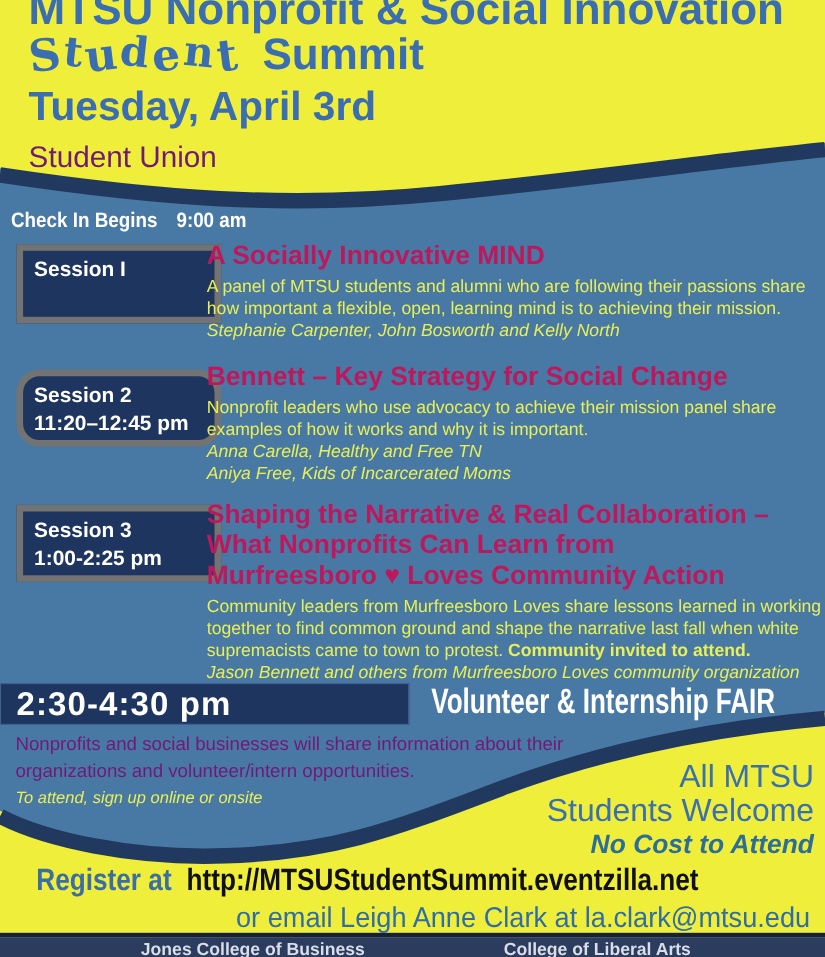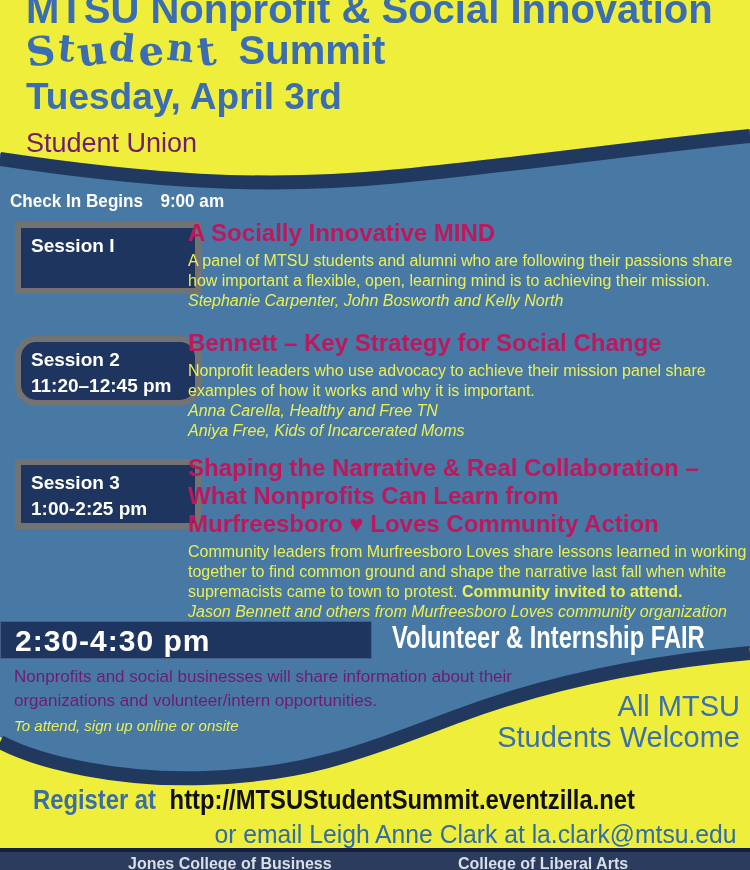--- a/index.html
+++ b/index.html
@@ -137,20 +137,21 @@
   </div>
 
   <div class="abs fairbox">2:30-4:30 pm</div>
   <div class="abs fairtitle">Volunteer &amp; Internship FAIR</div>
   <div class="abs fairdesc">Nonprofits and social businesses will share information about their organizations and volunteer/intern opportunities.</div>
   <div class="abs fairnote">To attend, sign up online or onsite</div>
 
   <div class="abs promo">
     <div class="big">All MTSU</div>
     <div class="big">Students Welcome</div>
+    <div class="small">No Cost to Attend</div>
   </div>
 
   <div class="abs register">
     <span class="lbl">Register at</span><span class="url">http://MTSUStudentSummit.eventzilla.net</span>
   </div>
   <div class="abs email">or email Leigh Anne Clark at la.clark@mtsu.edu</div>
 
   <div class="abs footer-text ft-left">Jones College of Business</div>
   <div class="abs footer-text ft-right">College of Liberal Arts</div>
 

